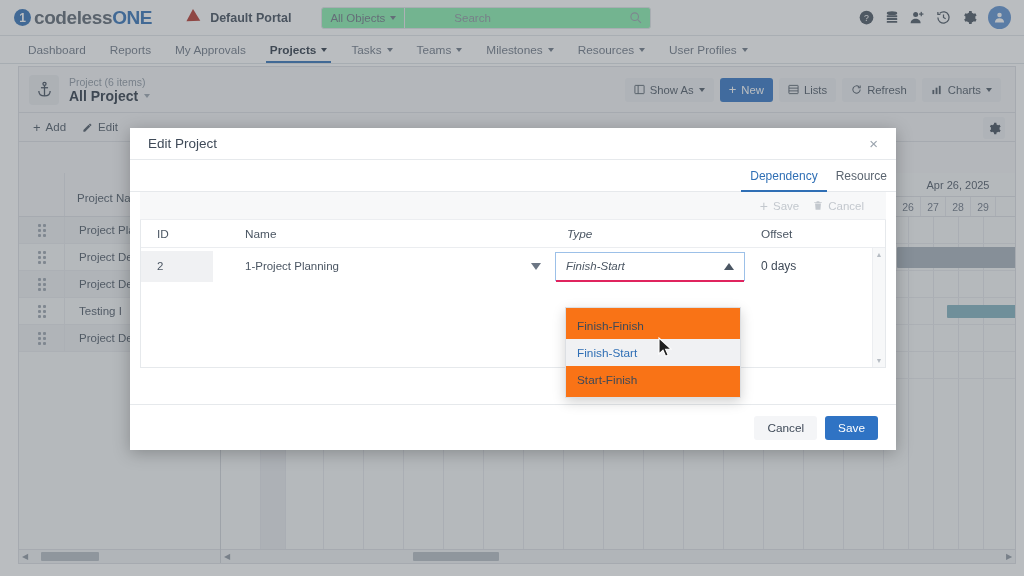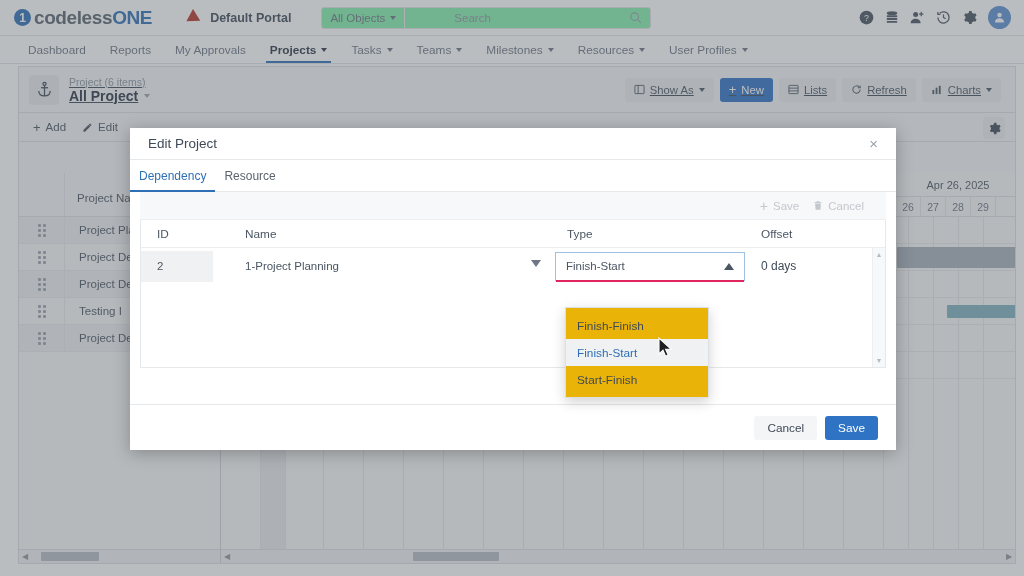--- a/index.html
+++ b/index.html
@@ -82,21 +82,21 @@
     padding:0 12px; color:#6c7684; position:relative; white-space:nowrap;
   }
   .navitem.active { color:#2b3644; font-weight:bold; }
   .navitem.active::after {
     content:""; position:absolute; left:8px; right:8px; bottom:0; height:2px; background:#2f6fb5;
   }
 
   
   .shell { position:absolute; left:18px; top:66px; right:8px; bottom:12px; background:#f4f5f7; border:1px solid #dcdfe3; }
 
-  .listhead { height:45px; display:flex; align-items:center; padding:0 10px; position:relative;text-decoration:underline; }
+  .listhead { height:45px; display:flex; align-items:center; padding:0 10px; position:relative; }
   .anchorbox {
     width:30px;height:30px;border-radius:4px;background:#e8eaed;
     display:flex;align-items:center;justify-content:center; color:#3f4a58; margin-right:10px;
   }
   .lh-sub { font-size:10.5px; color:#8d96a1; line-height:12px; }
   .lh-title { font-size:14px; font-weight:bold; color:#2b3644; display:flex; align-items:center; gap:6px; line-height:16px;}
 
   .headbtns { margin-left:auto; display:flex; gap:6px; align-items:center; padding-right:4px;}
   .hbtn {
     display:flex;align-items:center;gap:5px;
@@ -156,57 +156,57 @@
     position:absolute; left:130px; top:128px; width:766px; height:322px;
     background:#fff; z-index:100; box-shadow:0 3px 16px rgba(0,0,0,.26);
   }
   .mhead {
     height:32px; border-bottom:1px solid #e6e9ec;
     display:flex; align-items:center; padding:0 18px;
   }
   .mtitle { font-size:13.5px; color:#3f4a58; }
   .mclose { margin-left:auto; font-size:15px; color:#9aa3ad; line-height:1; }
 
-  .mtabs { display:flex; height:32px; align-items:stretch; border-bottom:1px solid #e6e9ec;}
+  .mtabs { display:flex; padding-left:18px; height:32px; align-items:stretch; border-bottom:1px solid #e6e9ec;justify-content:flex-end;}
   .mtab { display:flex;align-items:center; padding:0 9px; font-size:12px; color:#5b6570; position:relative; }
   .mtab.active { color:#2f6fb5; }
   .mtab.active::after { content:""; position:absolute; left:0; right:0; bottom:-1px; height:2.5px; background:#2f6fb5;}
 
   .mactions {
     height:28px; background:#f7f8f9; border-bottom:1px solid #eceef1;
     display:flex; align-items:center; justify-content:flex-end; gap:14px; padding-right:22px;
     margin:0 10px;
   }
   .mact { display:flex; align-items:center; gap:5px; font-size:11.5px; color:#c3c8ce; }
 
   .mtable { margin:0 10px; border:1px solid #e6e9ec; border-top:none; height:148px; position:relative; }
   .mt-head { height:28px; display:flex; align-items:center; border-bottom:1px solid #ebedf0; font-size:11.8px; color:#4b5663; }
   .mt-row { height:36px; display:flex; align-items:center; position:relative;}
   .mc-id { width:88px; padding-left:16px; flex:none; }
   .mc-name { width:326px; flex:none; padding-left:16px; position:relative; display:flex; align-items:center;}
-  .mc-type { width:190px; flex:none; position:relative; }
+  .mc-type { width:190px; flex:none; position:relative;font-style:italic; }
   .mc-off { flex:1; padding-left:16px; }
 
   .idcell { width:72px; height:31px; background:#f0f1f3; display:flex; align-items:center; padding-left:16px; margin-left:-16px; font-size:11.5px; color:#4b5663;}
-  .namecell { flex:1; display:flex; justify-content:space-between; padding-right:14px; font-size:11.5px; color:#4b5663;}
+  .namecell { flex:1; display:flex; align-items:center; justify-content:space-between; padding-right:14px; font-size:11.5px; color:#4b5663;}
   .tri-down { width:0;height:0;border-left:5.5px solid transparent;border-right:5.5px solid transparent;border-top:7px solid #6c7684;}
   .tri-up { width:0;height:0;border-left:5.5px solid transparent;border-right:5.5px solid transparent;border-bottom:7px solid #4b5663;}
 
   .selectbox {
     height:29px; border:1px solid #9cc0e8; background:#fff;
     display:flex; align-items:center; justify-content:space-between;
     padding:0 10px; font-size:11.5px; color:#4b5663; position:relative;
   }
   .selectbox::after { content:""; position:absolute; left:0; right:0; bottom:-2px; height:2px; background:#e0245e;}
 
   .mt-vscroll { position:absolute; right:0; top:28px; bottom:0; width:13px; background:#f7f8f9; border-left:1px solid #eceef1; display:flex; flex-direction:column; align-items:center; justify-content:space-between; padding:3px 0; color:#b6bcc3; font-size:7px;}
 
   .dropdown {
-    position:absolute; left:565px; top:307px; width:144px;
-    background:#eab308; border:1px solid #dcdfe3; box-shadow:0 4px 12px rgba(0,0,0,.18);
+    position:absolute; left:565px; top:307px; width:176px;
+    background:#f97316; border:1px solid #dcdfe3; box-shadow:0 4px 12px rgba(0,0,0,.18);
     z-index:120; padding:4px 0;
   }
   .ddopt { height:27px; display:flex; align-items:center; padding-left:11px; font-size:11.8px; color:#3f4a58; }
   .ddopt.selected { background:#f0f1f3; color:#2f6fb5; }
 
   .cursor { position:absolute; left:658px; top:337px; z-index:140; }
 
   .mfoot {
     position:absolute; left:0; right:0; bottom:0; height:46px;
     border-top:1px solid #e6e9ec; display:flex; align-items:center; justify-content:flex-end;

